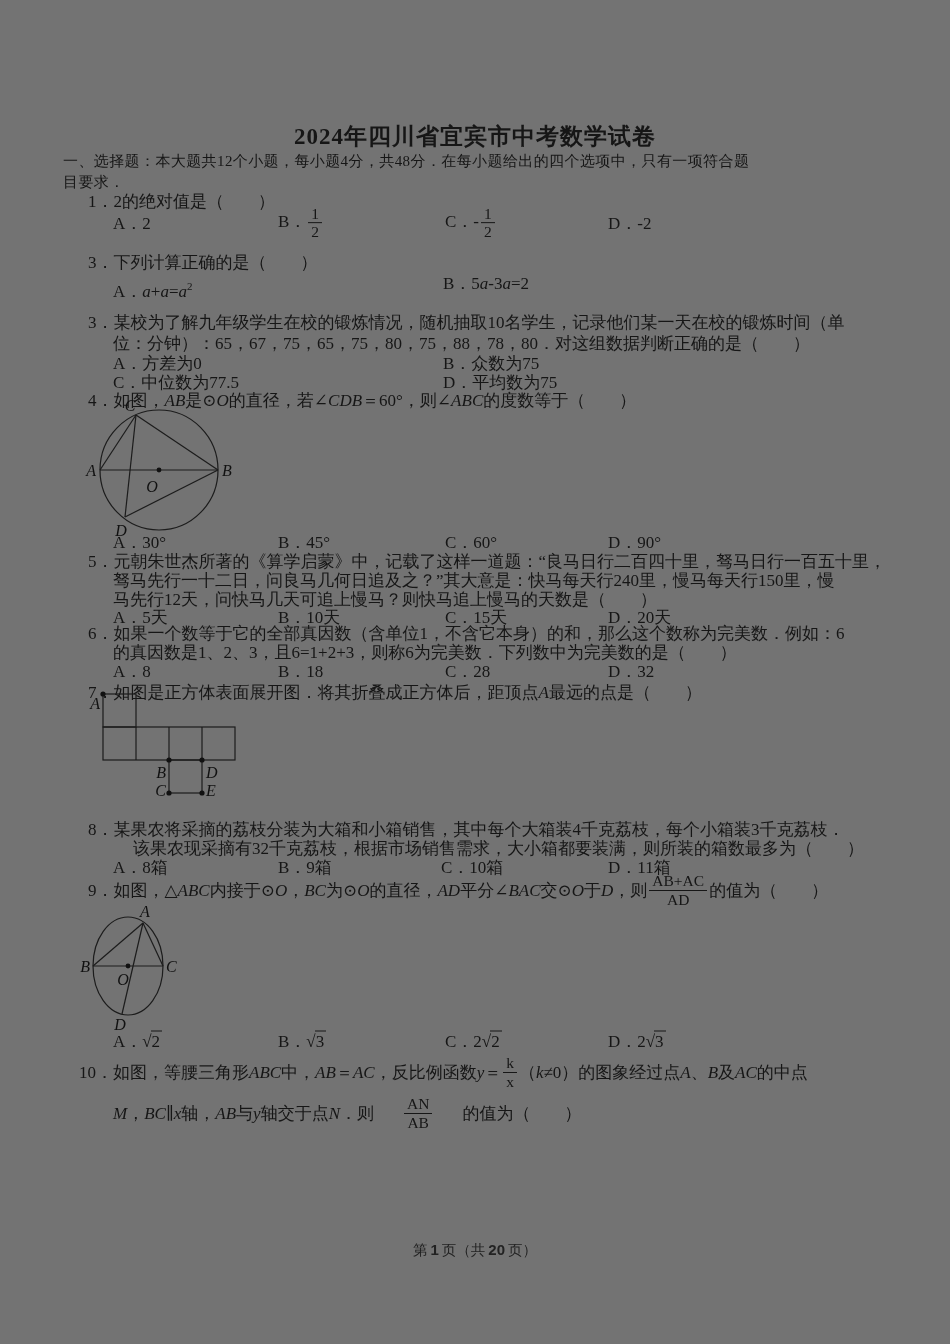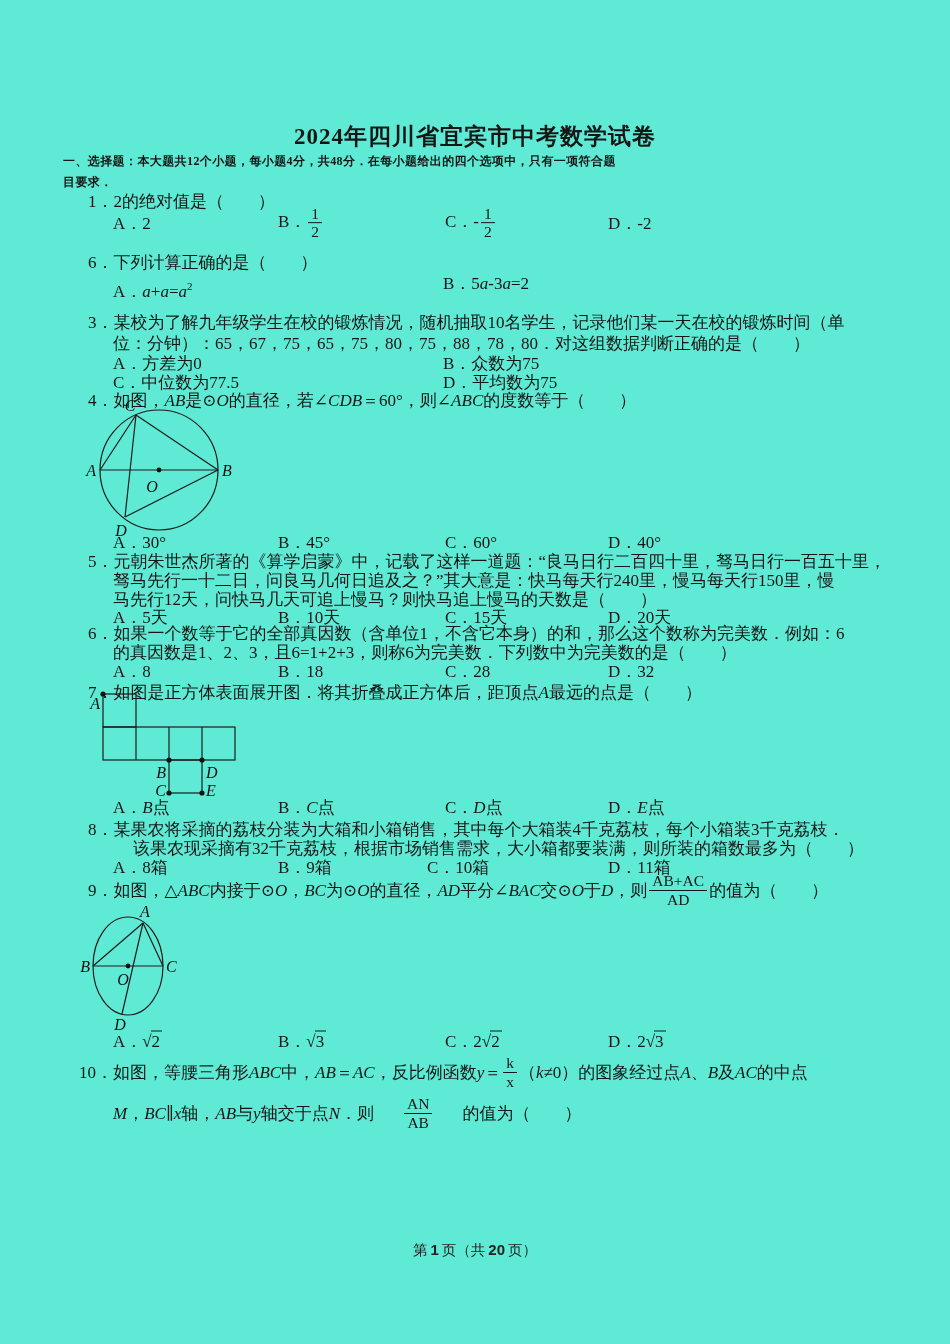--- a/index.html
+++ b/index.html
@@ -1,21 +1,21 @@
 <!DOCTYPE html>
 <html><head>
 <meta charset="utf-8">
 <style>
   html,body{margin:0;padding:0;background:#fff;}
-  .page{position:relative;width:950px;height:1344px;background:#5eead4;overflow:hidden;
+  .page{position:relative;width:950px;height:1344px;background:#737373;overflow:hidden;
         font-family:"Liberation Serif","DejaVu Serif",serif;color:#161616;font-size:17px;}
   .ln{position:absolute;white-space:nowrap;line-height:21px;}
   .title{position:absolute;left:0;top:121px;width:950px;text-align:center;
          font-size:23px;font-weight:bold;letter-spacing:1px;}
-  .sec{font-size:12px;font-weight:bold;letter-spacing:0.4px;}
+  .sec{font-size:15px;font-weight:normal;letter-spacing:0.4px;}
   .row{position:absolute;white-space:nowrap;width:790px;}
   .opt{position:absolute;top:50%;transform:translateY(-50%);white-space:nowrap;}
   .vrow{position:absolute;display:flex;align-items:center;white-space:nowrap;}
   .fr{display:inline-block;vertical-align:middle;text-align:center;
       font-size:15.5px;line-height:1.12;margin:0 2px;}
   .fr .n{display:block;border-bottom:1.3px solid #161616;padding:0 3px;}
   .fr .d{display:block;padding:0 3px;}
   sup{font-size:11px;line-height:0;}
   .rt{display:inline-block;border-top:1.3px solid #161616;line-height:1.12;padding:0 2px 0 1px;margin-left:-1px;}
   .footer{position:absolute;left:0;top:1241px;width:950px;text-align:center;font-size:14.5px;color:#222;}
@@ -35,21 +35,21 @@
   <div class="ln sec" style="left:63px;top:172px;">目要求．</div>
 
   <div class="ln" style="left:88px;top:191px;">1．2的绝对值是（　　）</div>
   <div class="row" style="left:113px;top:203px;height:40px;">
     <span class="opt" style="left:0;">A．2</span>
     <span class="opt" style="left:165px;">B．<span class="fr"><span class="n">1</span><span class="d">2</span></span></span>
     <span class="opt" style="left:332px;">C．-<span class="fr"><span class="n">1</span><span class="d">2</span></span></span>
     <span class="opt" style="left:495px;">D．-2</span>
   </div>
 
-  <div class="ln" style="left:88px;top:252px;">6．下列计算正确的是（　　）</div>
+  <div class="ln" style="left:88px;top:252px;">3．下列计算正确的是（　　）</div>
   <div class="row" style="left:113px;top:272px;height:22px;">
     <span class="opt" style="left:0;margin-top:8px;">A．<i>a</i>+<i>a</i>=<i>a</i><sup>2</sup></span>
     <span class="opt" style="left:330px;">B．5<i>a</i>-3<i>a</i>=2</span>
   </div>
 
   <div class="ln" style="left:88px;top:312px;">3．某校为了解九年级学生在校的锻炼情况，随机抽取10名学生，记录他们某一天在校的锻炼时间（单</div>
   <div class="ln" style="left:113px;top:333px;">位：分钟）：65，67，75，65，75，80，75，88，78，80．对这组数据判断正确的是（　　）</div>
   <div class="row" style="left:113px;top:352px;height:22px;">
     <span class="opt" style="left:0;">A．方差为0</span>
     <span class="opt" style="left:330px;">B．众数为75</span>
@@ -71,21 +71,21 @@
     <text x="45" y="13" text-anchor="middle">C</text>
     <text x="11" y="78" text-anchor="end">A</text>
     <text x="137" y="78" text-anchor="start">B</text>
     <text x="67" y="94" text-anchor="middle">O</text>
     <text x="36" y="138" text-anchor="middle">D</text>
   </svg>
   <div class="row" style="left:113px;top:531px;height:22px;">
     <span class="opt" style="left:0;">A．30°</span>
     <span class="opt" style="left:165px;">B．45°</span>
     <span class="opt" style="left:332px;">C．60°</span>
-    <span class="opt" style="left:495px;">D．40°</span>
+    <span class="opt" style="left:495px;">D．90°</span>
   </div>
 
   <div class="ln" style="left:88px;top:551px;">5．元朝朱世杰所著的《算学启蒙》中，记载了这样一道题：“良马日行二百四十里，驽马日行一百五十里，</div>
   <div class="ln" style="left:113px;top:570px;">驽马先行一十二日，问良马几何日追及之？”其大意是：快马每天行240里，慢马每天行150里，慢</div>
   <div class="ln" style="left:113px;top:589px;">马先行12天，问快马几天可追上慢马？则快马追上慢马的天数是（　　）</div>
   <div class="row" style="left:113px;top:606px;height:22px;">
     <span class="opt" style="left:0;">A．5天</span>
     <span class="opt" style="left:165px;">B．10天</span>
     <span class="opt" style="left:332px;">C．15天</span>
     <span class="opt" style="left:495px;">D．20天</span>
@@ -112,33 +112,27 @@
     <circle cx="81" cy="73" r="2.6" fill="#111"></circle>
     <circle cx="114" cy="73" r="2.6" fill="#111"></circle>
     <circle cx="81" cy="106" r="2.6" fill="#111"></circle>
     <circle cx="114" cy="106" r="2.6" fill="#111"></circle>
     <text x="12" y="22" text-anchor="end">A</text>
     <text x="78" y="91" text-anchor="end">B</text>
     <text x="118" y="91" text-anchor="start">D</text>
     <text x="78" y="109" text-anchor="end">C</text>
     <text x="118" y="109" text-anchor="start">E</text>
   </svg>
-  <div class="row" style="left:113px;top:796px;height:22px;">
-    <span class="opt" style="left:0;">A．<i>B</i>点</span>
-    <span class="opt" style="left:165px;">B．<i>C</i>点</span>
-    <span class="opt" style="left:332px;">C．<i>D</i>点</span>
-    <span class="opt" style="left:495px;">D．<i>E</i>点</span>
-  </div>
 
   <div class="ln" style="left:88px;top:819px;">8．某果农将采摘的荔枝分装为大箱和小箱销售，其中每个大箱装4千克荔枝，每个小箱装3千克荔枝．</div>
   <div class="ln" style="left:113px;top:838px;margin-left:20px;">该果农现采摘有32千克荔枝，根据市场销售需求，大小箱都要装满，则所装的箱数最多为（　　）</div>
   <div class="row" style="left:113px;top:856px;height:22px;">
     <span class="opt" style="left:0;">A．8箱</span>
     <span class="opt" style="left:165px;">B．9箱</span>
-    <span class="opt" style="left:314px;text-align:center;">C．10箱</span>
+    <span class="opt" style="left:328px;text-align:center;">C．10箱</span>
     <span class="opt" style="left:495px;">D．11箱</span>
   </div>
 
   <div class="vrow" style="left:88px;top:872px;height:36px;">
     <span>9．如图，△<i>ABC</i>内接于⊙<i>O</i>，<i>BC</i>为⊙<i>O</i>的直径，<i>AD</i>平分∠<i>BAC</i>交⊙<i>O</i>于<i>D</i>，则</span>
       <span class="fr">
         <span class="n">AB+AC</span>
         <span class="d">AD</span>
       </span>
       <span>的值为（　　）</span>

